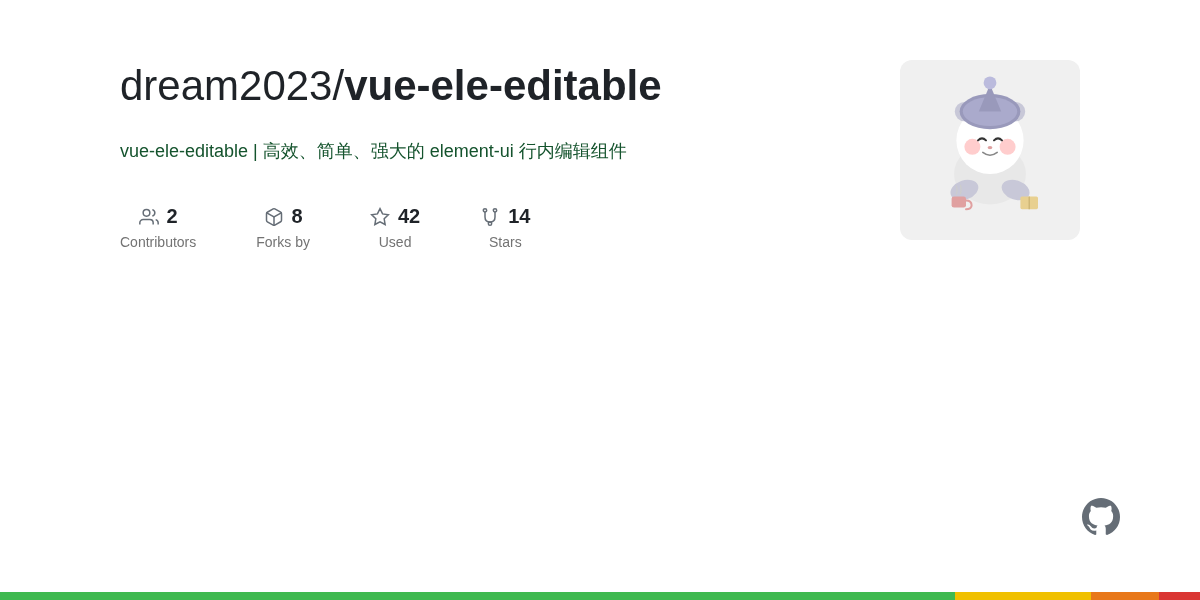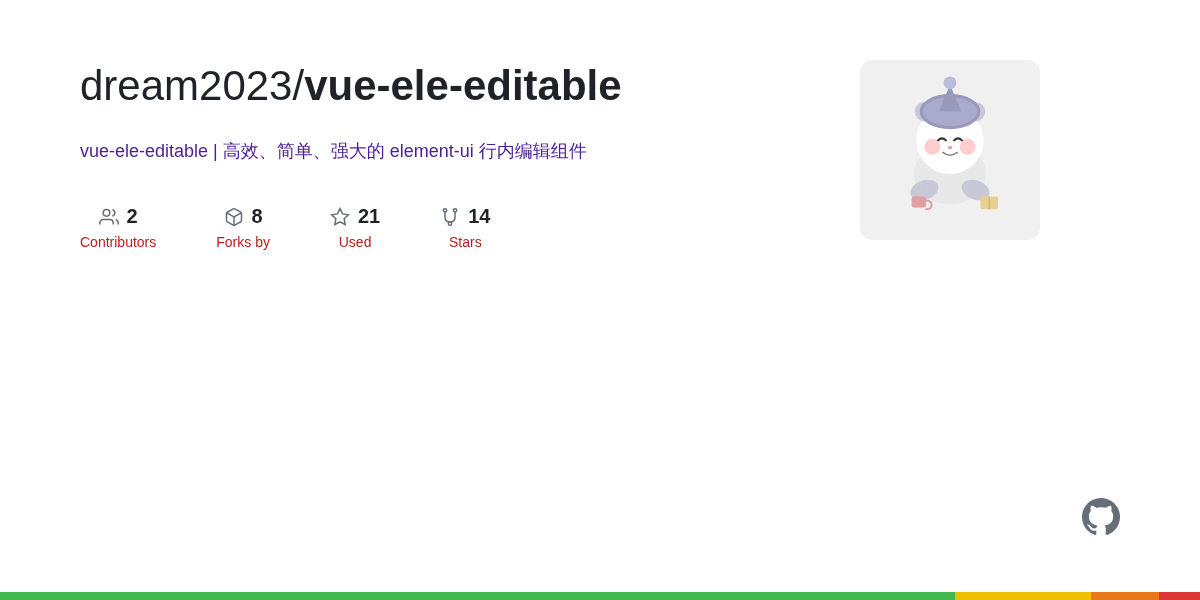--- a/index.html
+++ b/index.html
@@ -14,21 +14,21 @@
       background: #ffffff;
       font-family: -apple-system, BlinkMacSystemFont, "Segoe UI", Helvetica, Arial, sans-serif;
       overflow: hidden;
       position: relative;
     }
 
     .main-content {
       display: flex;
       flex-direction: row;
       padding: 60px 80px 40px 80px;
-      justify-content: flex-start;
+      justify-content: center;
       align-items: flex-start;
     }
 
     .left-section {
       flex: 1;
       max-width: 780px;
     }
 
     .repo-title {
       font-size: 42px;
@@ -37,21 +37,21 @@
       line-height: 1.25;
       margin-bottom: 24px;
     }
 
     .repo-title strong {
       font-weight: 700;
     }
 
     .repo-description {
       font-size: 18px;
-      color: #4c1d95;
+      color: #14532d;
       line-height: 1.6;
       margin-bottom: 40px;
       max-width: 700px;
     }
 
     .stats-row {
       display: flex;
       flex-direction: row;
       gap: 60px;
       align-items: flex-start;
@@ -74,21 +74,21 @@
     }
 
     .stat-number {
       font-size: 20px;
       font-weight: 600;
       color: #1f2328;
     }
 
     .stat-label {
       font-size: 14px;
-      color: #b91c1c;
+      color: #737373;
       margin-top: 2px;
     }
 
     .stat-icon {
       color: #656d76;
       display: flex;
       align-items: center;
     }
 
     .right-section {
@@ -194,21 +194,21 @@
         <span class="stat-label">Forks by</span>
       </div>
 
       <div class="stat-item">
         <div class="stat-top">
           <span class="stat-icon">
             <svg width="20" height="20" viewBox="0 0 24 24" fill="none" stroke="currentColor" stroke-width="1.8">
               <polygon points="12 2 15.09 8.26 22 9.27 17 14.14 18.18 21.02 12 17.77 5.82 21.02 7 14.14 2 9.27 8.91 8.26 12 2"></polygon>
             </svg>
           </span>
-          <span class="stat-number">21</span>
+          <span class="stat-number">42</span>
         </div>
         <span class="stat-label">Used</span>
       </div>
 
       <div class="stat-item">
         <div class="stat-top">
           <span class="stat-icon">
             <svg width="20" height="20" viewBox="0 0 24 24" fill="none" stroke="currentColor" stroke-width="1.8">
               <circle cx="6" cy="4" r="2"></circle>
               <circle cx="18" cy="4" r="2"></circle>

